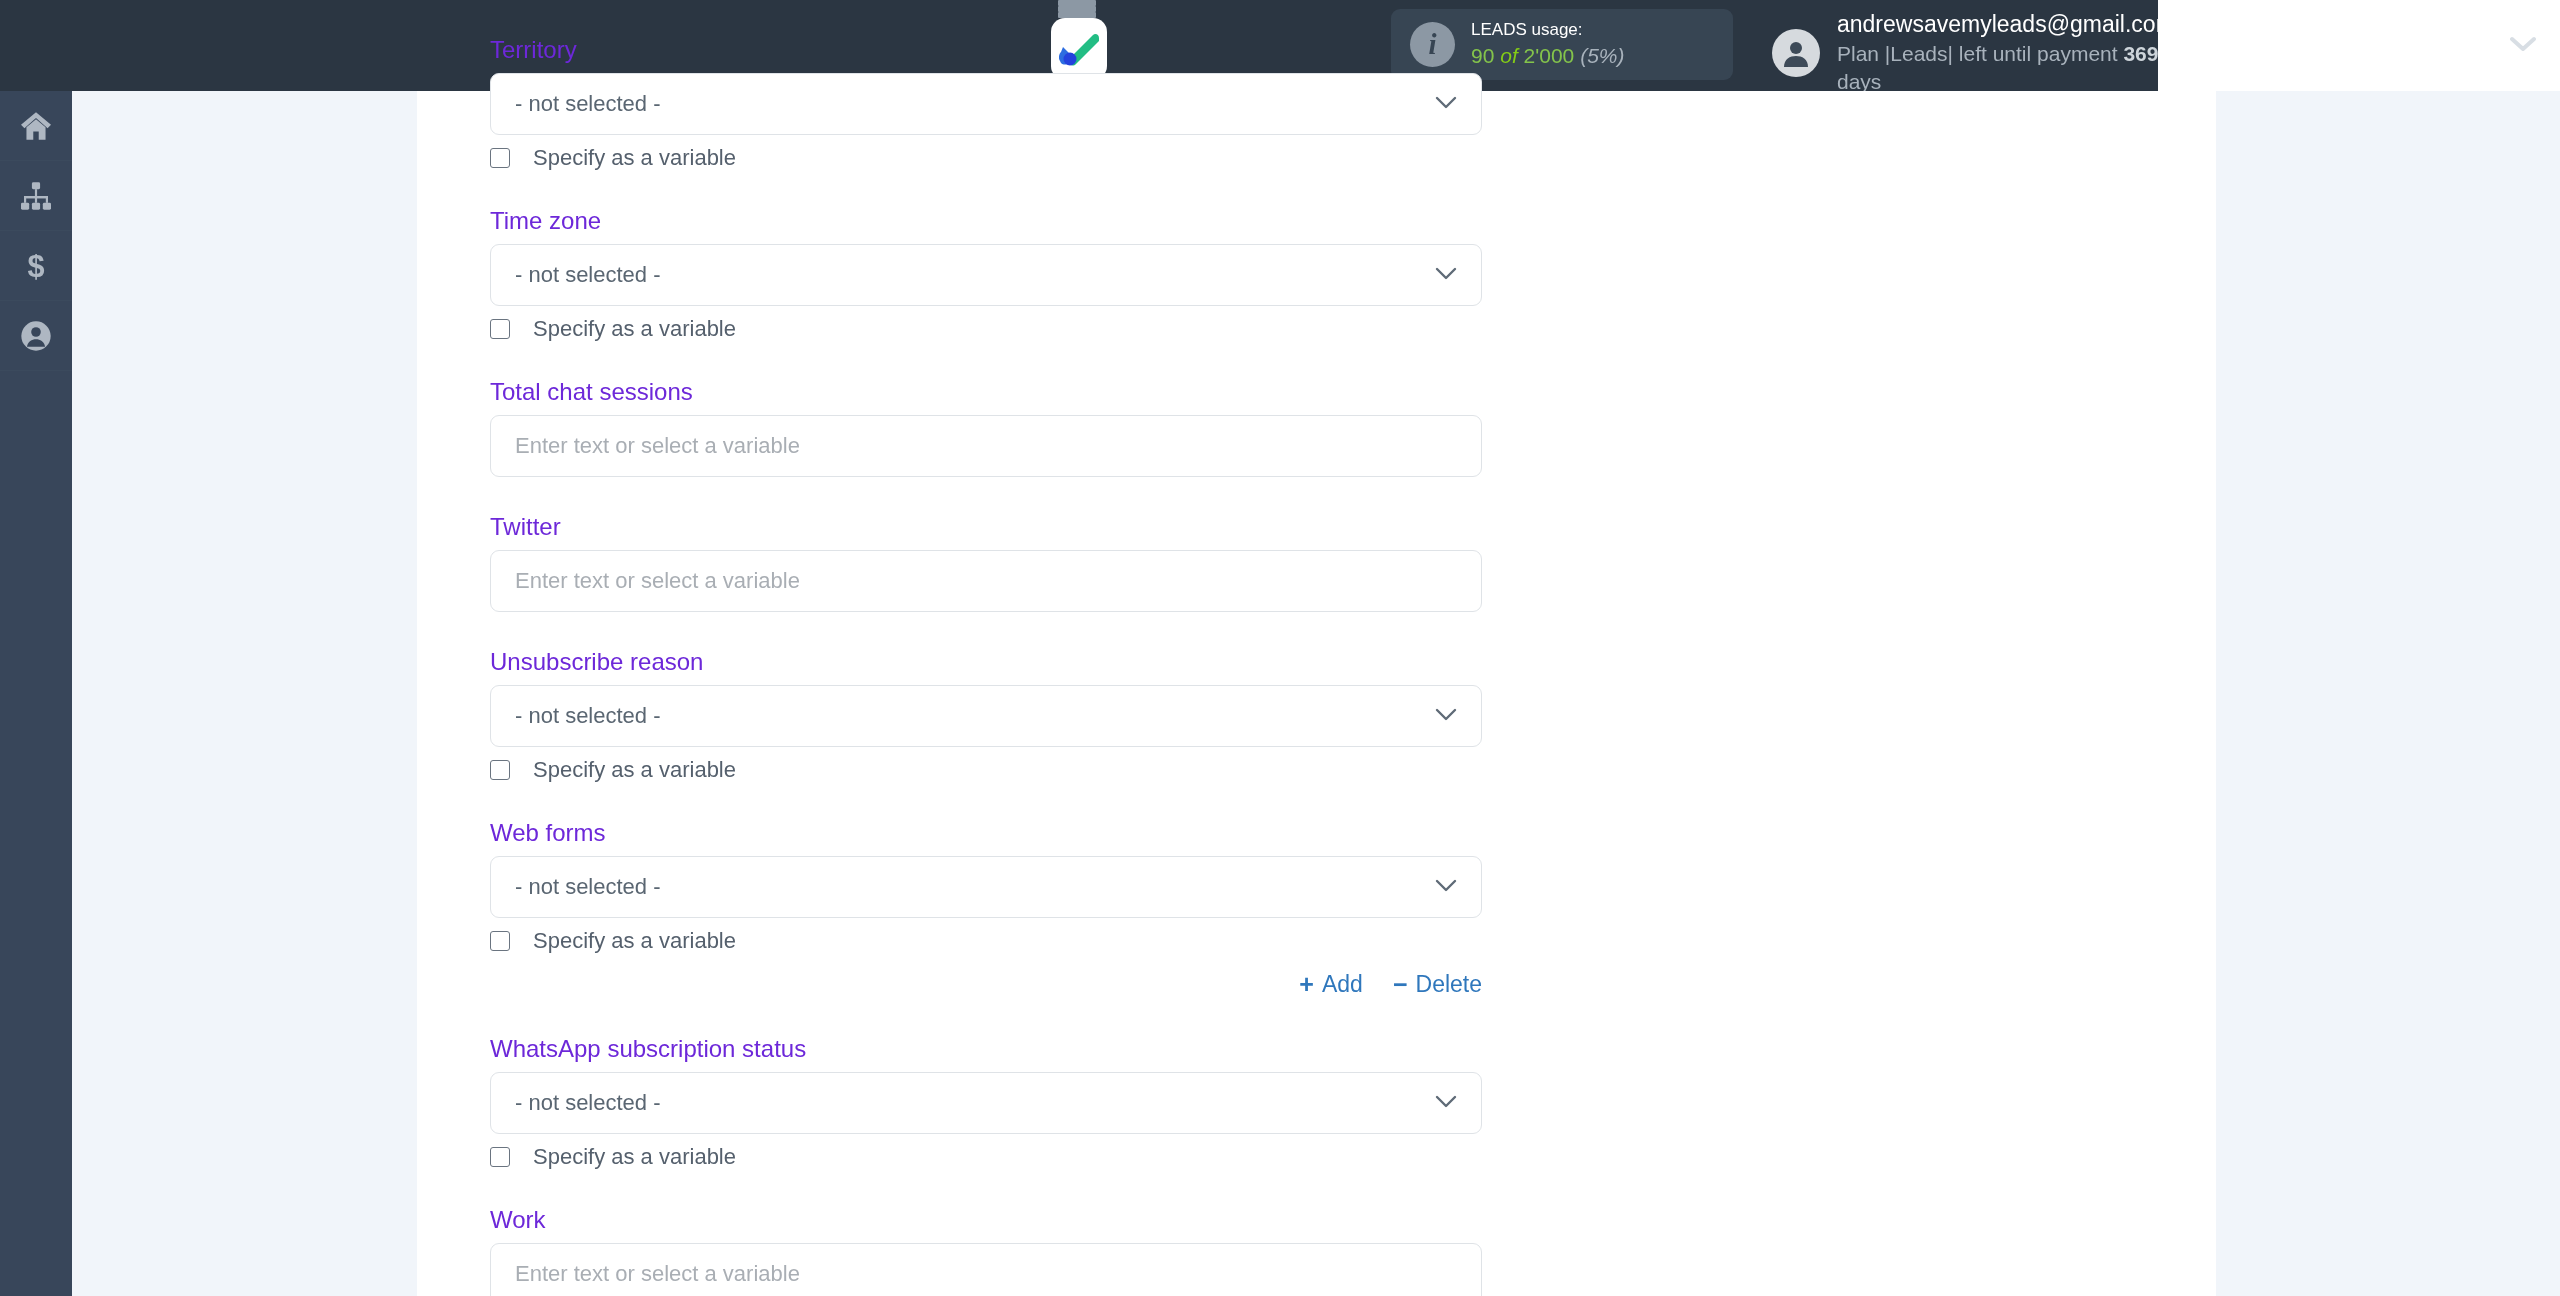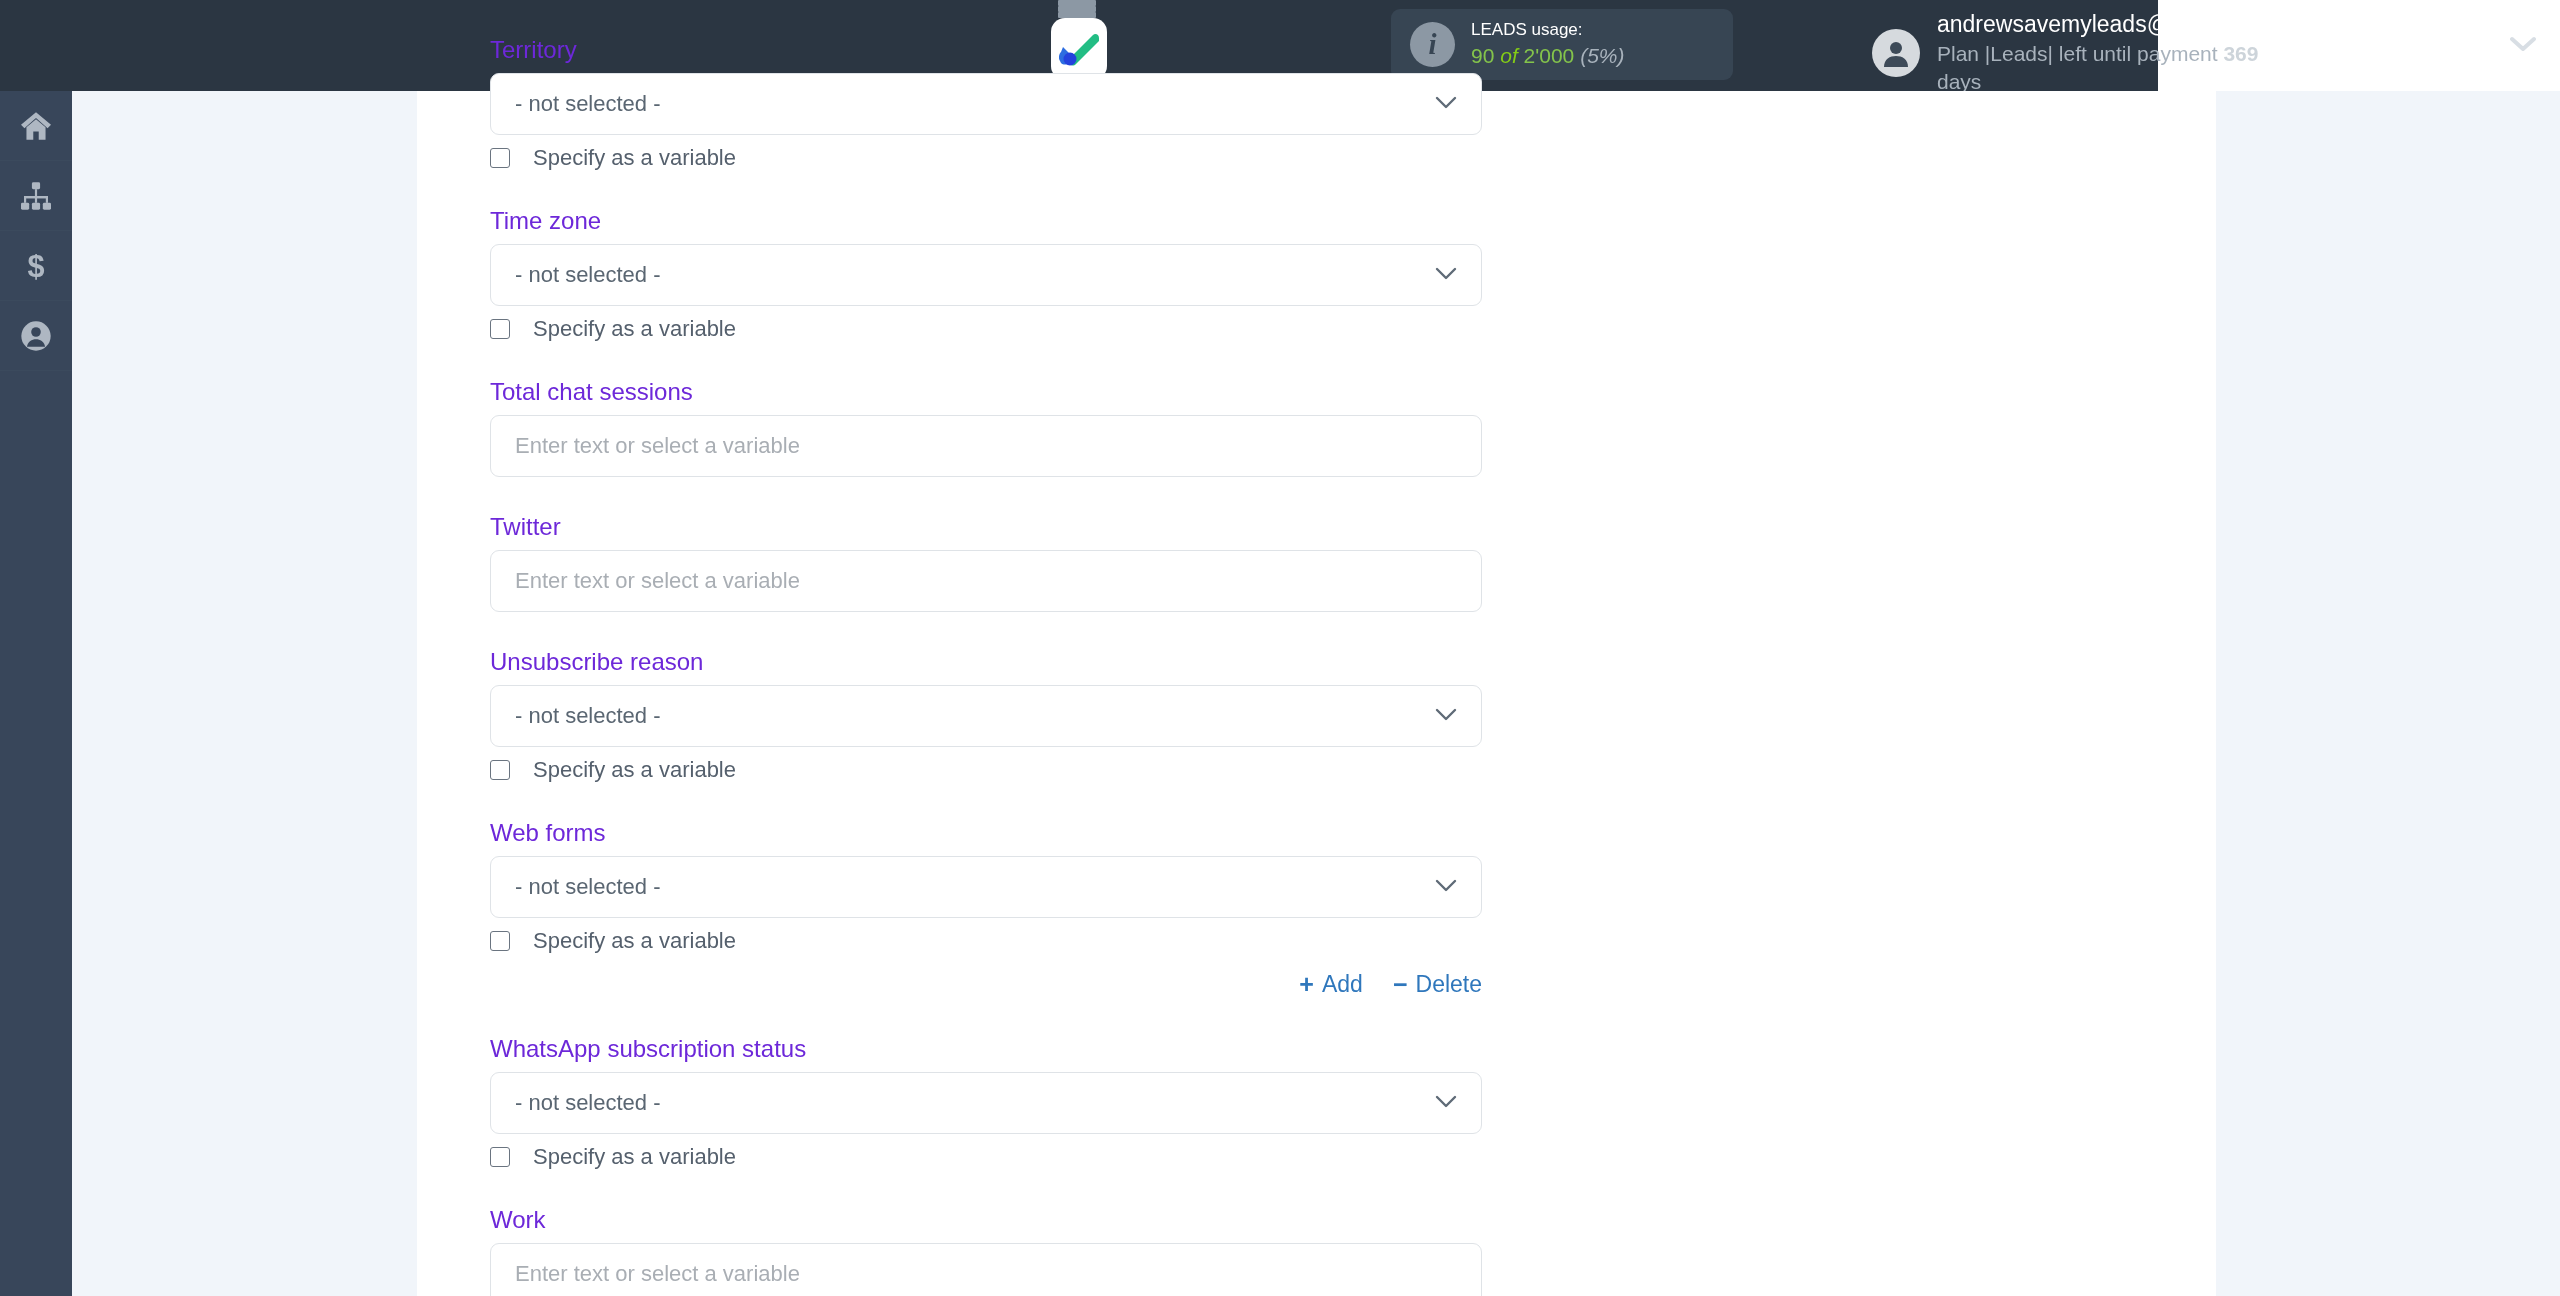--- a/index.html
+++ b/index.html
@@ -69,21 +69,21 @@
   .usage-text { margin-left: 16px; line-height: 1.32; }
   .usage-title { color: #ffffff; font-size: 17px; }
   .usage-sub { font-size: 21px; font-style: italic; }
   .usage-num { color: #84c44b; font-style: normal; }
   .usage-of { color: #84cc16; }
   .usage-total { color: #84c44b; font-style: normal; }
   .usage-pct { color: #a8b2bc; }
 
   .account {
     position: absolute;
-    left: 1872px; top: 9px;
+    left: 1772px; top: 9px;
     display: flex; align-items: center;
     cursor: pointer;
   }
   .avatar {
     width: 48px; height: 48px; border-radius: 50%;
     background: #d6dade;
     display: flex; align-items: center; justify-content: center;
     flex: 0 0 auto;
   }
   .account-text { margin-left: 17px; line-height: 1.35; }

